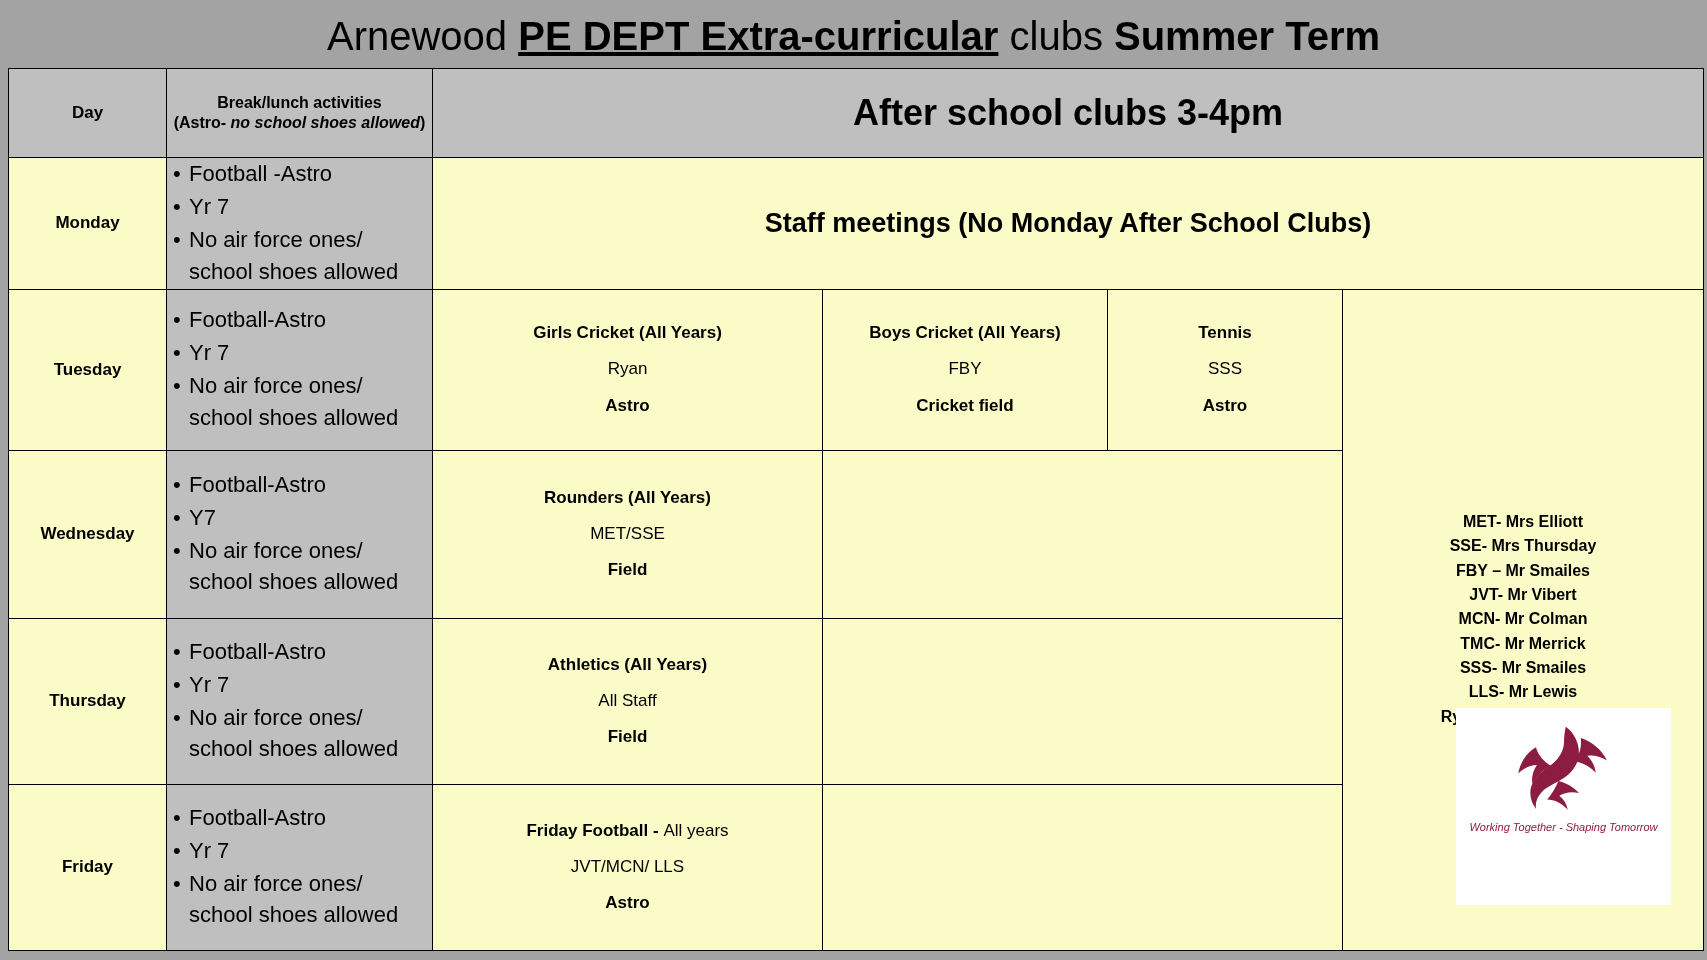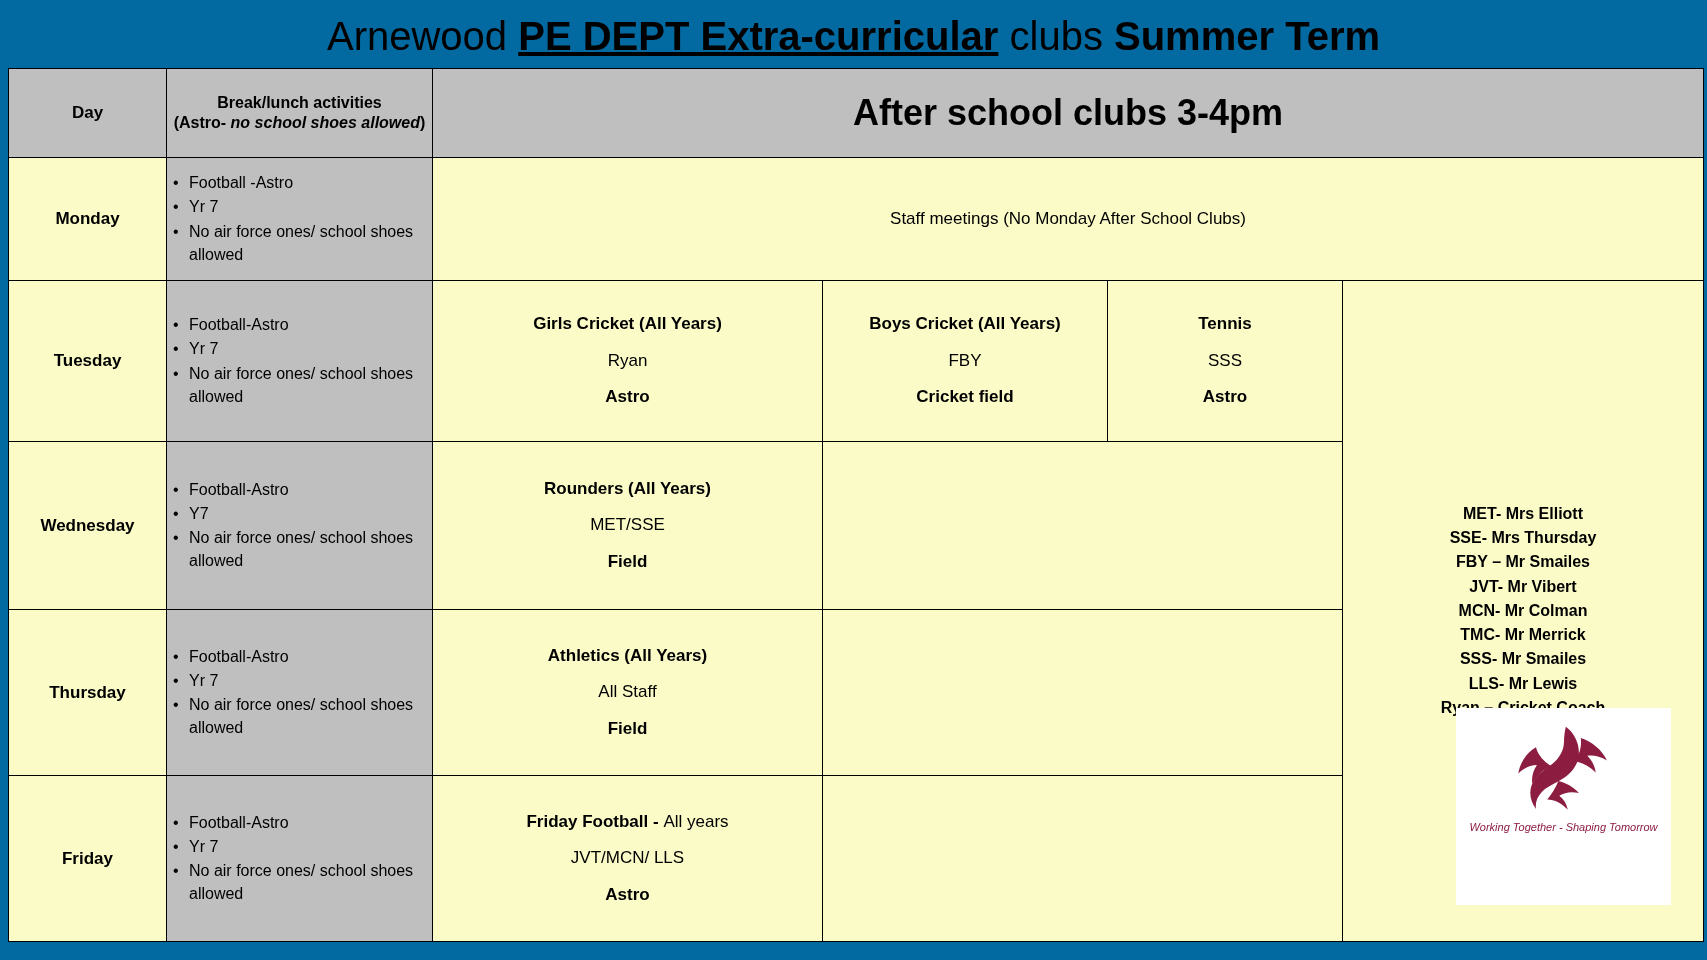--- a/index.html
+++ b/index.html
@@ -5,21 +5,21 @@
   html, body {
     margin: 0;
     padding: 0;
     background: #FBFBC8;
     font-family: "Liberation Sans", sans-serif;
   }
   #page {
     position: relative;
     width: 1707px;
     height: 960px;
-    background: #0369a1;
+    background: #a3a3a3;
     overflow: hidden;
   }
 
   
   .title {
     text-align: center;
     font-size: 40px;
     line-height: 1.1;
     color: #000;
     padding: 14px 0 10px 0;
@@ -69,21 +69,21 @@
   }
 
   .day-cell {
     text-align: center;
     font-weight: 700;
     font-size: 17px;
   }
 
   .break-cell {
     padding: 8px 4px 8px 10px;
-    font-size: 16px;
+    font-size: 22px;
     line-height: 1.45;
   }
   .break-cell ul {
     margin: 0;
     padding-left: 22px;
     list-style: none;
   }
   .break-cell li {
     position: relative;
     margin: 0 0 1px 0;
@@ -109,22 +109,22 @@
     text-align: center;
     font-weight: 700;
     font-size: 16px;
     line-height: 1.52;
     vertical-align: top;
     padding-top: 16px;
   }
 
   .monday-banner {
     text-align: center;
-    font-weight: 400;
-    font-size: 17px;
+    font-weight: 700;
+    font-size: 27px;
   }
 
   
   .logo-wrap {
     position: absolute;
     left: 1456px;
     top: 708px;
     width: 215px;
     height: 197px;
     background: #FFFFFF;

